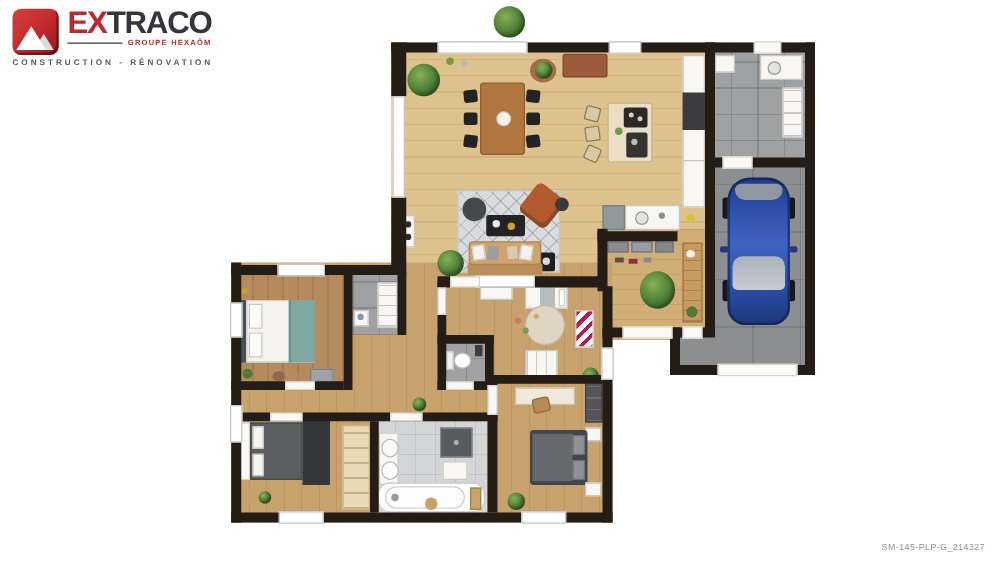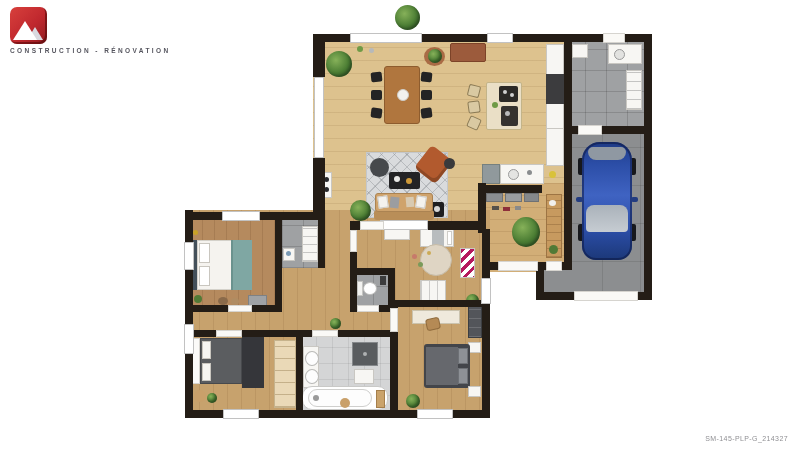--- a/index.html
+++ b/index.html
@@ -68,20 +68,27 @@
 </head>
 <body>
 
 <div class="canvas">
 
   <div class="logo">
     <div class="logo-top">
       <div class="logo-icon">
         <div class="peak-small"></div>
         <div class="peak-big"></div>
+      </div>
+      <div>
+        <div class="wordmark"><span class="wm-ex">EX</span><span class="wm-traco">TRACO</span></div>
+        <div class="group-row">
+          <span class="group-rule"></span>
+          <span class="group-label">GROUPE HEXAÔM</span>
+        </div>
       </div>
     </div>
     <div class="tagline">CONSTRUCTION - RÉNOVATION</div>
   </div>
 
   <div class="abs floor-wood" style="left:313px;top:34px;width:259px;height:194px;"></div>
   <div class="abs floor-wood-entry" style="left:478px;top:183px;width:94px;height:89px;"></div>
   <div class="abs floor-tile" style="left:564px;top:34px;width:88px;height:100px;"></div>
   <div class="abs floor-concrete" style="left:564px;top:126px;width:88px;height:174px;"></div>
   <div class="abs floor-concrete" style="left:538px;top:262px;width:34px;height:38px;"></div>

